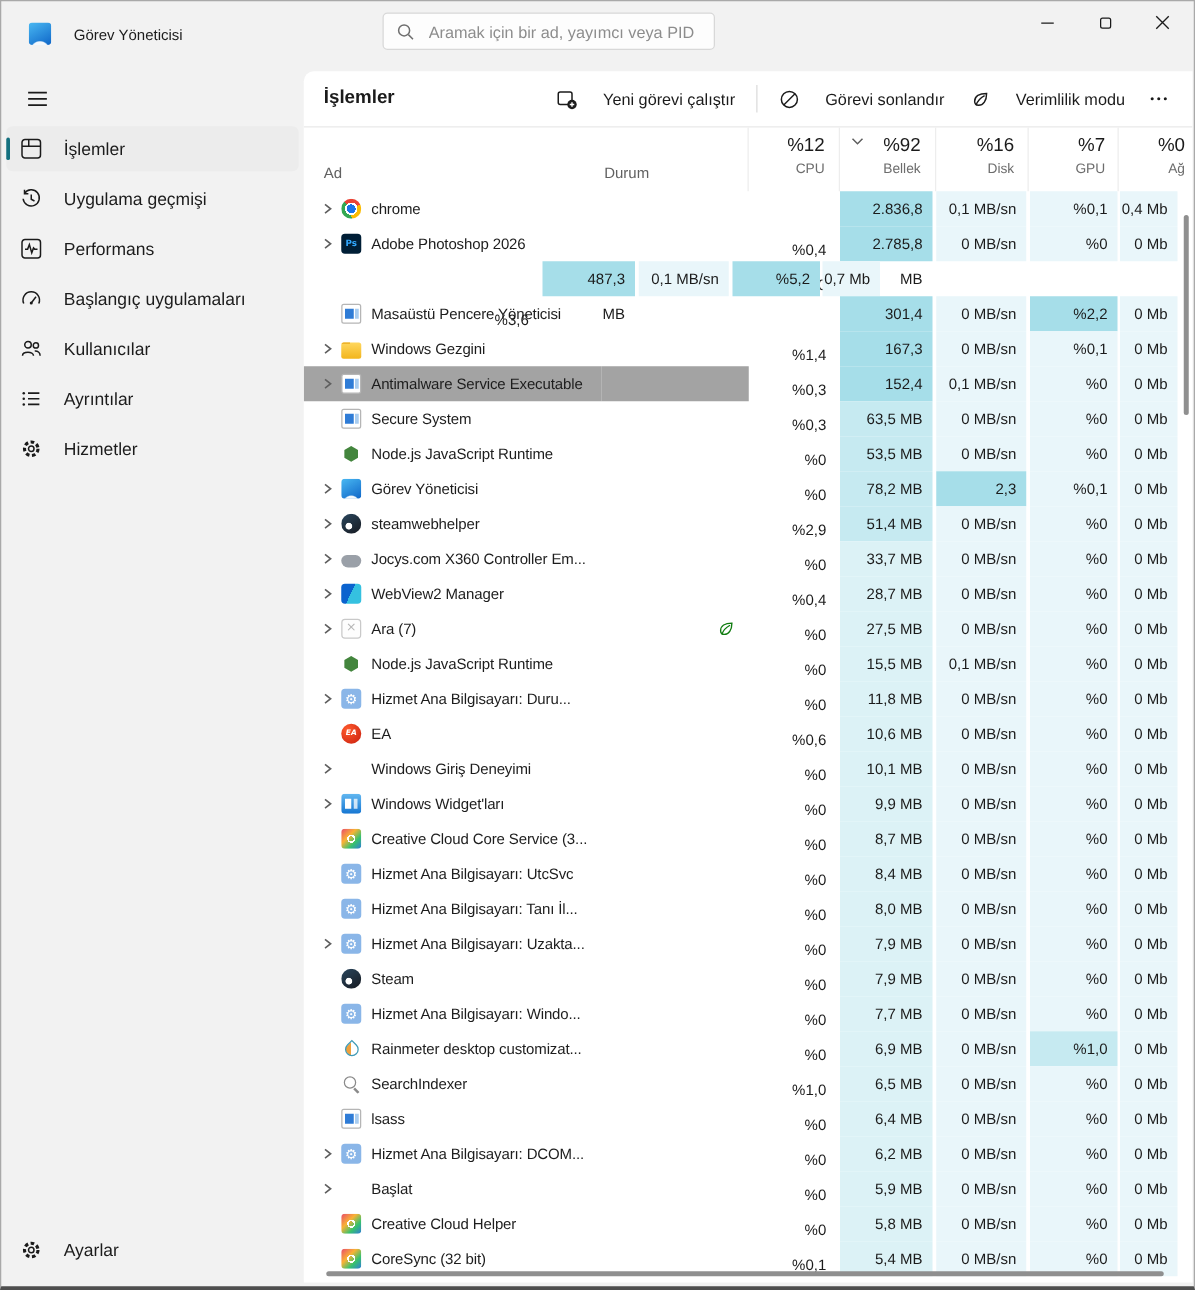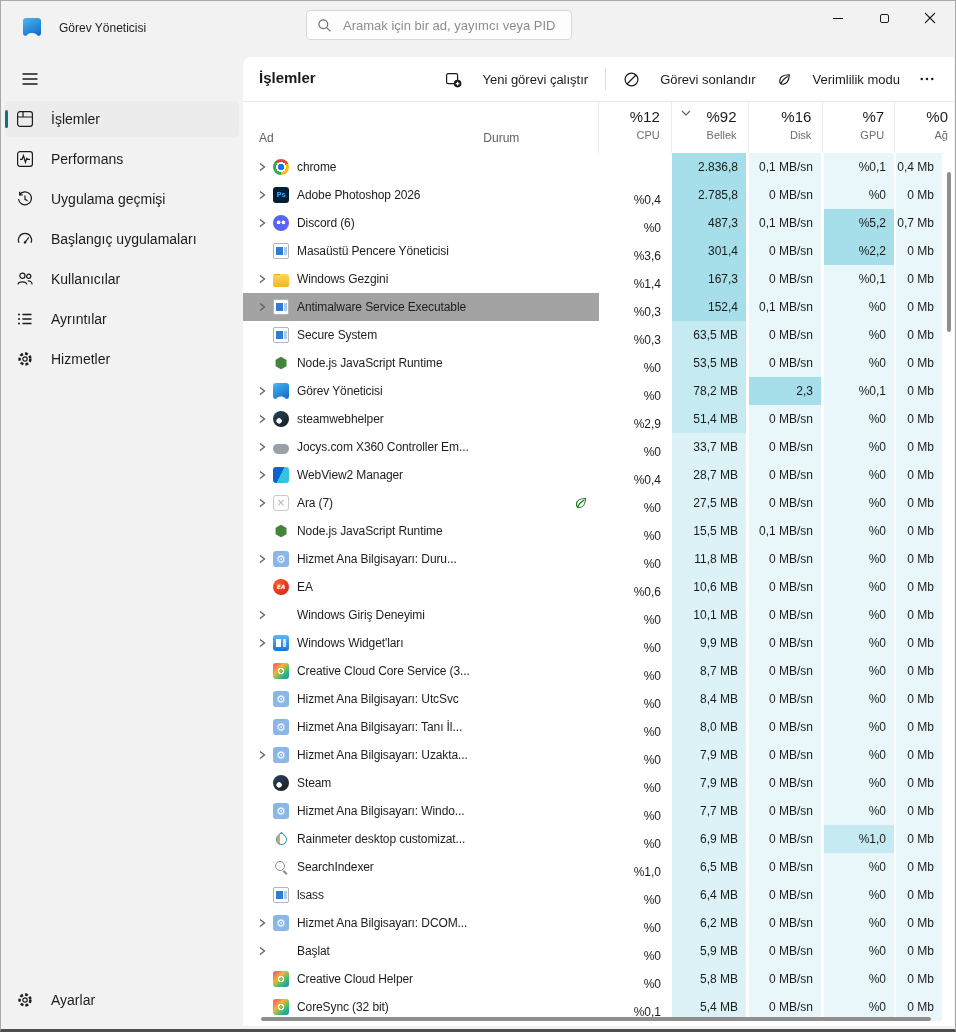--- a/index.html
+++ b/index.html
@@ -165,35 +165,35 @@
           <svg width="18" height="18" viewBox="0 0 18 18">
               <rect x="1.6" y="1.6" width="14.8" height="14.8" rx="2.4" fill="none" stroke="#1b1b1b" stroke-width="1.2"></rect>
               <path d="M1.6 7 H16.4 M7 1.6 V7" stroke="#1b1b1b" stroke-width="1.2" fill="none"></path>
             </svg>
         </span>
         <span class="nlabel">İşlemler</span>
       </div>
       <div class="nitem">
         <span class="nic">
           <svg width="18" height="18" viewBox="0 0 18 18">
-              <rect x="1.6" y="1.6" width="14.8" height="14.8" rx="2.4" fill="none" stroke="#1b1b1b" stroke-width="1.2"></rect>
-              <path d="M4 9.3 H6.1 L7.5 5.7 L9.4 12.2 L10.8 8.3 L11.7 9.3 H14" fill="none" stroke="#1b1b1b" stroke-width="1.2"></path>
-            </svg>
-        </span>
-        <span class="nlabel">Performans</span>
-      </div>
-      <div class="nitem">
-        <span class="nic">
-          <svg width="18" height="18" viewBox="0 0 18 18">
               <path d="M3.6 4.6 A6.5 6.5 0 1 1 2.5 9" fill="none" stroke="#1b1b1b" stroke-width="1.2"></path>
               <path d="M3.6 1.8 V4.9 H6.7" fill="none" stroke="#1b1b1b" stroke-width="1.2"></path>
               <path d="M9 5.6 V9.4 L11.6 10.8" fill="none" stroke="#1b1b1b" stroke-width="1.2"></path>
             </svg>
         </span>
         <span class="nlabel">Uygulama geçmişi</span>
+      </div>
+      <div class="nitem">
+        <span class="nic">
+          <svg width="18" height="18" viewBox="0 0 18 18">
+              <rect x="1.6" y="1.6" width="14.8" height="14.8" rx="2.4" fill="none" stroke="#1b1b1b" stroke-width="1.2"></rect>
+              <path d="M4 9.3 H6.1 L7.5 5.7 L9.4 12.2 L10.8 8.3 L11.7 9.3 H14" fill="none" stroke="#1b1b1b" stroke-width="1.2"></path>
+            </svg>
+        </span>
+        <span class="nlabel">Performans</span>
       </div>
       <div class="nitem">
         <span class="nic">
           <svg width="18" height="18" viewBox="0 0 18 18">
               <path d="M3 12.8 A6.6 6.6 0 1 1 15 12.8" fill="none" stroke="#1b1b1b" stroke-width="1.2"></path>
               <path d="M9 12.4 L12.8 7.4" stroke="#1b1b1b" stroke-width="1.2"></path>
               <circle cx="9" cy="12.4" r="1.2" fill="#1b1b1b"></circle>
             </svg>
         </span>
         <span class="nlabel">Başlangıç uygulamaları</span>
@@ -340,29 +340,20 @@
             <span class="pname">Adobe Photoshop 2026</span>
           </div>
           <div class="cstatus"></div>
           <div class="v ccpu h0">%0</div>
           <div class="v cmem h3">2.785,8 MB</div>
           <div class="v cdisk h0">0 MB/sn</div>
           <div class="v cgpu h0">%0</div>
           <div class="v cnet h0">0 Mb</div>
         </div>
         <div class="prow">
-          <div class="cname">
-            <span class="chev">
-              <svg width="10" height="12" viewBox="0 0 10 12">
-                <path d="M3 2.5 L7.5 6 L3 9.5" fill="none" stroke="#5f5f5f" stroke-width="1.3"></path>
-              </svg>
-            </span>
-            <span class="picon i-discord"></span>
-            <span class="pname">Discord (6)</span>
-          </div>
           <div class="cstatus"></div>
           <div class="v ccpu h3">%3,6</div>
           <div class="v cmem h3">487,3 MB</div>
           <div class="v cdisk h0">0,1 MB/sn</div>
           <div class="v cgpu h3">%5,2</div>
           <div class="v cnet h0">0,7 Mb</div>
         </div>
         <div class="prow">
           <div class="cname">
             <span class="chev hid">

